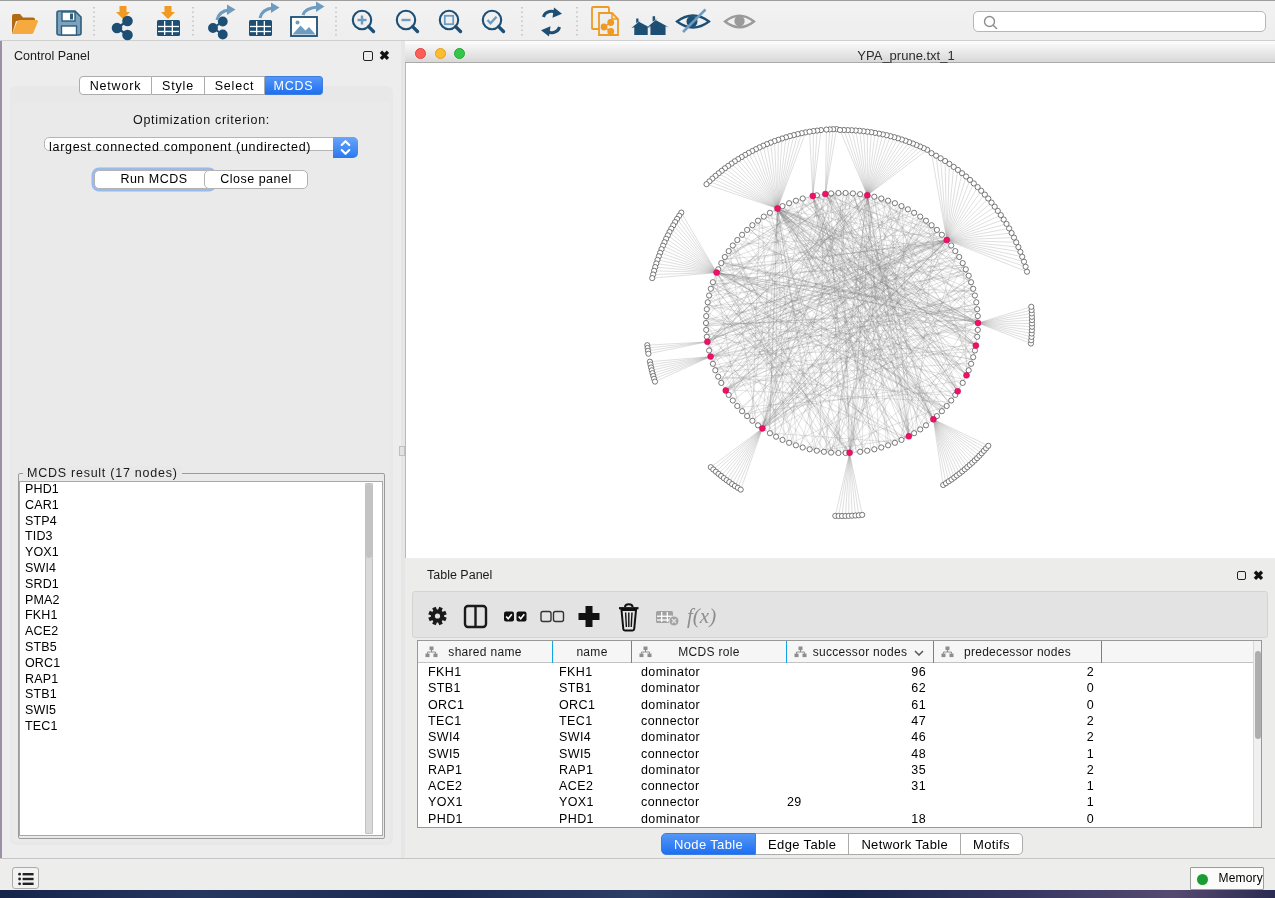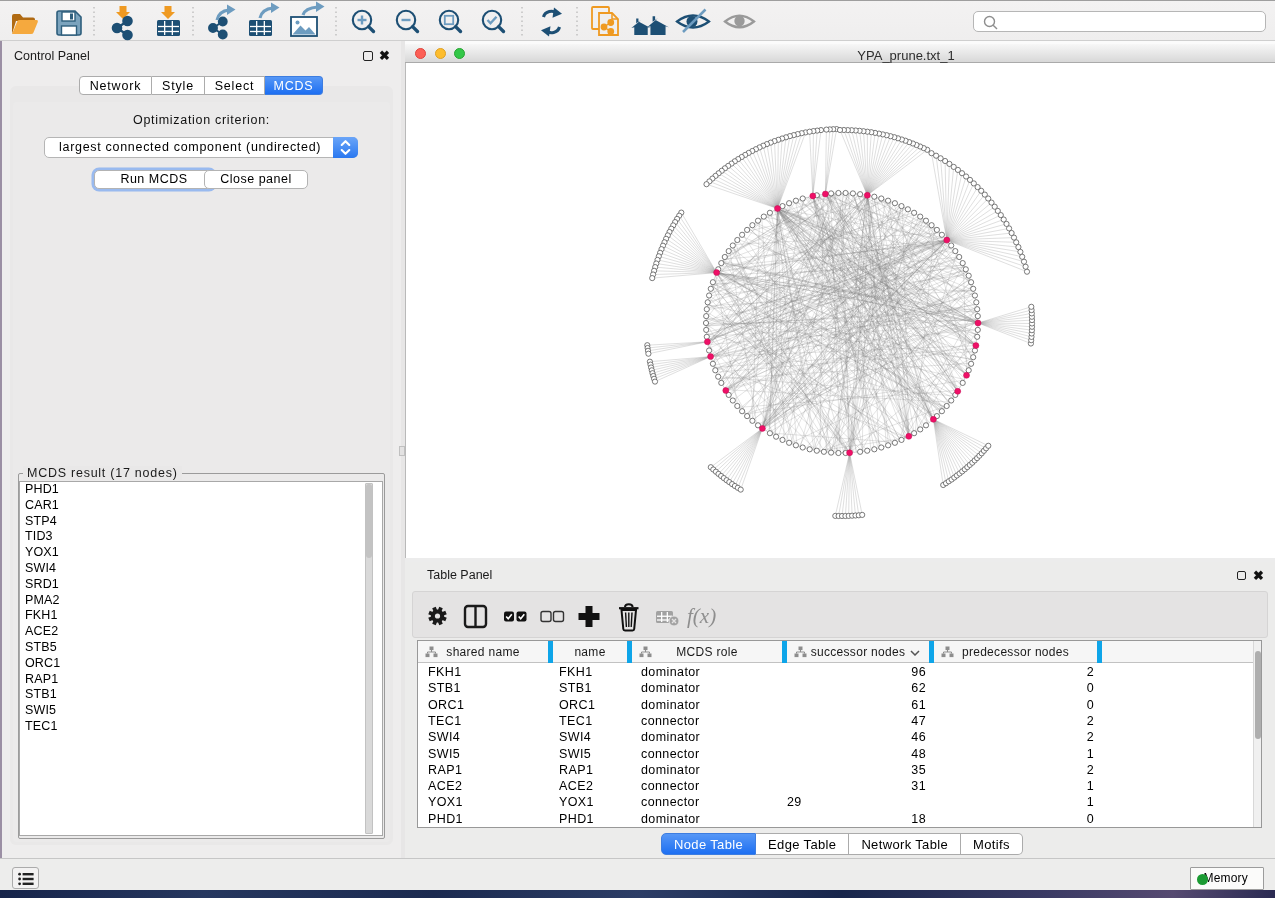--- a/index.html
+++ b/index.html
@@ -27,23 +27,23 @@
 
 .tabrow { display:flex; }
 #cp-tabs { left:77px; top:35px; height:19px; }
 .tab { height:19px; line-height:18px; font-size:12.5px; letter-spacing:0.8px; text-align:center;
   background:#fff; border:1px solid #acacac; border-left:none; color:#000; }
 .tab.first { border-left:1px solid #acacac; border-radius:4px 0 0 4px; }
 .tab.last { border-radius:0 4px 4px 0; }
 .tab.sel { background:linear-gradient(#5697f6,#1d6ff2); color:#fff; border-color:#3d7de0; }
 
 #opt-label { left:0px; top:72px; width:399px; text-align:center; font-size:12.5px; letter-spacing:0.7px; color:#111; }
-#dropdown { left:42px; top:96px; width:314px; height:21px; background:#fff;
+#dropdown { left:42px; top:96px; width:314px; height:14px; background:#fff;
   border:1px solid #b5b5b5; border-radius:5px; font-size:12.5px; letter-spacing:0.7px; line-height:19px;
-  color:#000; padding-left:14px; }
+  color:#000; padding-left:4px; }
 #dd-spin { right:-1px; top:-1px; width:25px; height:21px; border-radius:0 5px 5px 0;
   background:linear-gradient(#6aa5f8,#2a78f0); }
 .btn { height:19px; background:#fff; border:1px solid #b3b3b3; border-radius:5px;
   font-size:12.5px; letter-spacing:0.5px; text-align:center; line-height:17px; color:#000; }
 #btn-run { left:92px; top:129px; width:120px; box-shadow:0 0 0 2.5px rgba(125,170,240,.75); }
 #btn-close { left:202px; top:129px; width:104px; }
 
 #groupbox { left:16px; top:432px; width:367px; height:366px; border:1px solid #9b9b9b; border-radius:2px; }
 #gb-label { left:21px; top:425px; background:#e9e8e8; padding:0 4px; font-size:12.5px; letter-spacing:0.75px; }
 #gb-list { left:17px; top:440px; width:364px; height:355px; background:#fff; border:1px solid #a8a8a8; }
@@ -68,36 +68,36 @@
 #tb-split { left:405px; top:558px; width:870px; height:4px; background:#ececec; }
 
 
 #tpanel { left:405px; top:562px; width:870px; height:296px; background:#ececeb; }
 #tp-title { left:22px; top:6px; }
 #tp-float { left:832px; top:9px; width:9px; height:9px; border:1.5px solid #222; border-radius:2px; }
 #tp-close { left:848px; top:6px; font-size:13px; font-weight:bold; color:#111; }
 #tp-toolbar { left:7px; top:29px; width:856px; height:47px; background:#e4e3e3; border:1px solid #d5d4d4; border-radius:3px; }
 #tbl { left:12px; top:78px; width:845px; height:188px; background:#fff; border:1px solid #989898; }
 #tbl-head { left:0; top:0; width:843px; height:22px; background:#f6f6f6; border-bottom:1px solid #c2c2c2; }
-.hcell { position:absolute; top:0; height:22px; border-right:5px solid #0ea5e9; font-size:12px; letter-spacing:0.3px; color:#1a1a1a; text-align:center; line-height:22px; }
+.hcell { position:absolute; top:0; height:22px; border-right:1px solid #0ea5e9; font-size:12px; letter-spacing:0.3px; color:#1a1a1a; text-align:center; line-height:22px; }
 .trow { position:absolute; font-size:12.5px; letter-spacing:0.4px; color:#000; height:16.3px; line-height:16.3px; }
 .tc { position:absolute; }
 #tbl-scroll { left:835px; top:0px; width:8px; height:186px; background:#f0f0f0; border-left:1px solid #d8d8d8; }
 #tbl-thumb { left:1px; top:10px; width:6px; height:88px; background:#aeaeae; border-radius:3px; }
 #tp-tabs { left:256px; top:271px; height:22px; }
 .btab { height:22px; line-height:21px; font-size:13px; letter-spacing:0.35px; text-align:center;
   background:#fff; border:1px solid #ababab; border-left:none; color:#000; padding:0 12px; }
 .btab.first { border-left:1px solid #ababab; border-radius:5px 0 0 5px; }
 .btab.last { border-radius:0 5px 5px 0; }
 .btab.sel { background:linear-gradient(#5697f6,#1d6ff2); color:#fff; border-color:#3d7de0; }
 
 
 #statusbar { left:0; top:858px; width:1275px; height:32px; background:#ededec; border-top:1px solid #c6c6c6; }
 #st-btn { left:12px; top:8px; width:27px; height:22px; background:#f3f2f2; border:1px solid #ababab; border-radius:3px; }
-#mem-btn { left:1190px; top:8px; width:74px; height:23px; background:#fbfbfa; border:1px solid #9c9c9c; border-radius:1px; font-size:12px; letter-spacing:0.2px; line-height:21px; color:#000; text-align:right; padding-right:15px; }
+#mem-btn { left:1190px; top:8px; width:74px; height:23px; background:#fbfbfa; border:1px solid #9c9c9c; border-radius:1px; font-size:12px; letter-spacing:0.2px; line-height:21px; color:#000; text-align:right; padding-right:0; }
 #mem-dot { left:6px; top:6px; width:11px; height:11px; border-radius:50%; background:#1b9b33; }
 #wallpaper { left:0; top:890px; width:1275px; height:8px;
   background:linear-gradient(90deg,#16244a,#26375f 16%,#1b2a50 34%,#2c3d66 50%,#18264c 66%,#3a3a64 82%,#564a71 92%,#2a2a52); }
 </style>
 </head>
 <body>
 
 <div class="abs" id="toolbar">
   <svg width="1275" height="41" viewBox="0 0 1275 41" style="position:absolute;left:0;top:0">
       <line x1="94" y1="6" x2="94" y2="36" stroke="#a9a9a9" stroke-width="1" stroke-dasharray="1.5,3"></line>

